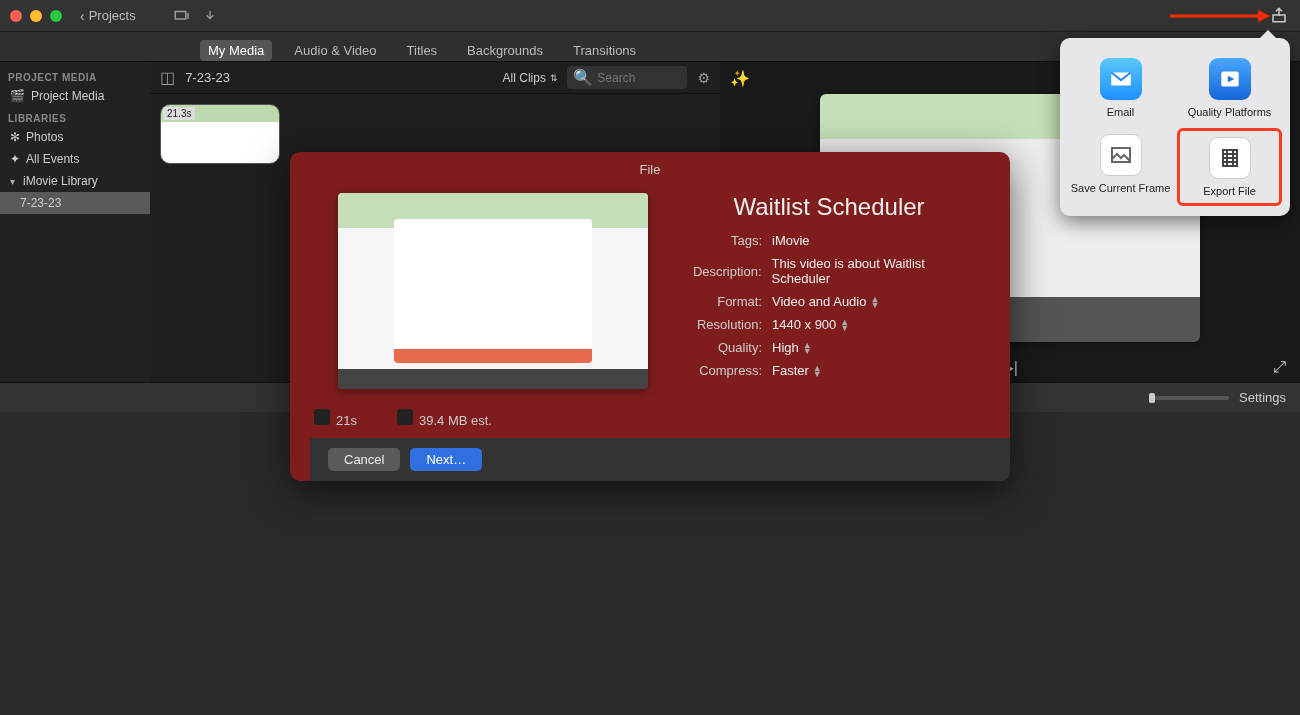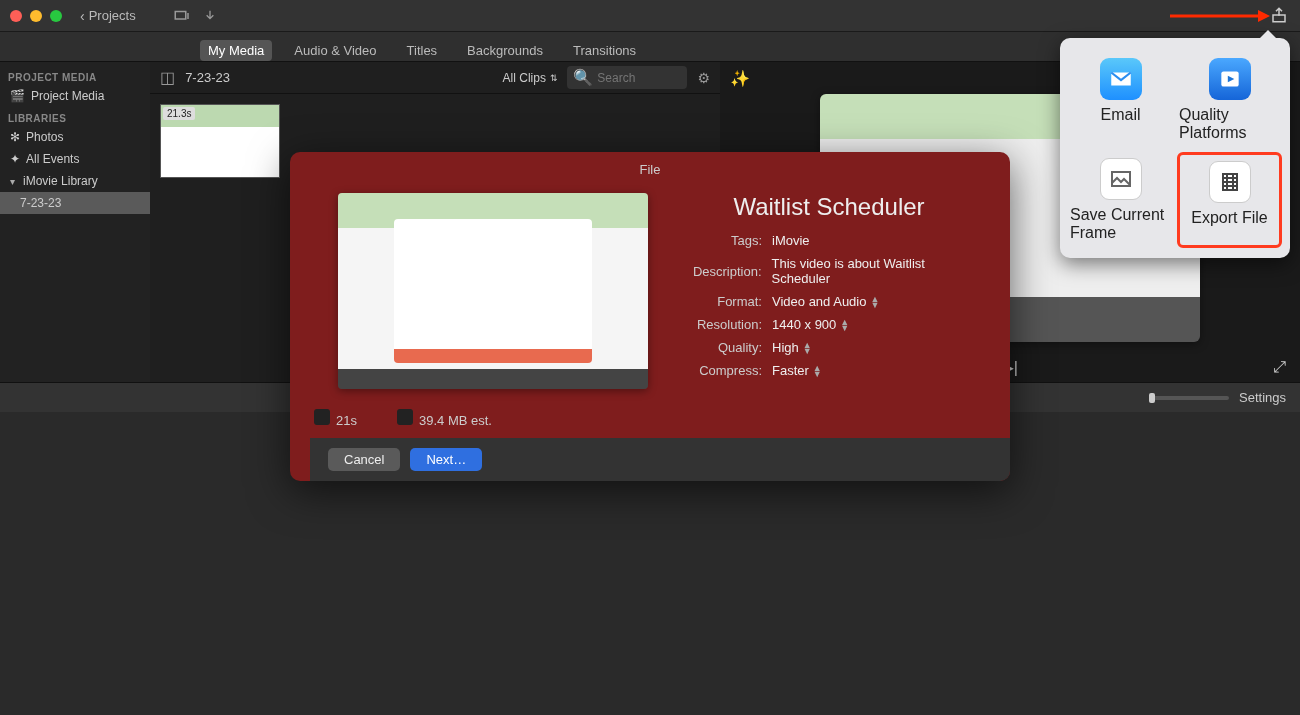--- a/index.html
+++ b/index.html
@@ -37,21 +37,21 @@
   
   .browser { flex: 1; background: #1f1f1f; display: flex; flex-direction: column; }
   .browser-hdr { height: 32px; display: flex; align-items: center; padding: 0 10px; gap: 10px; border-bottom: 1px solid #111; }
   .proj-name { font-size: 13px; color: #ccc; flex: 0 0 auto; }
   .browser-hdr .spacer { flex: 1; }
   .allclips { font-size: 12px; color: #ccc; display: flex; align-items: center; gap: 4px; }
   .search-wrap { display: flex; align-items: center; background: #333; border-radius: 4px; padding: 2px 6px; gap: 4px; width: 120px; }
   .search-wrap input { background: transparent; border: none; outline: none; color: #ccc; font-size: 12px; width: 80px; }
   .gear { color: #999; font-size: 14px; }
   .clips { padding: 10px; }
-  .clip { width: 120px; height: 74px; background: linear-gradient(#bcd9b0 0 30%, #fff 30% 100%); border: 1px solid #555; position: relative; border-radius: 0; }
+  .clip { width: 120px; height: 60px; background: linear-gradient(#bcd9b0 0 30%, #fff 30% 100%); border: 1px solid #555; position: relative; border-radius: 10px; }
   .clip-badge { position: absolute; top: 2px; left: 2px; background: #ddd; color: #222; font-size: 10px; padding: 1px 4px; border-radius: 2px; }
   
   
   .viewer { width: 580px; background: #1a1a1a; position: relative; display: flex; flex-direction: column; }
   .viewer-tools { height: 32px; display: flex; align-items: center; justify-content: flex-start; padding: 0 10px; gap: 12px; color: #888; }
   .viewer-tools .vspacer { flex: 1; }
   .vicon { width: 18px; height: 18px; }
   .preview-img { flex: 1; margin: 0 100px 10px; background: linear-gradient(#c5dfb8 0 18%, #eee 18% 82%, #555 82% 100%); border-radius: 6px; position: relative; box-shadow: 0 2px 10px rgba(0,0,0,.4); }
   .playbar { height: 30px; display: flex; align-items: center; padding: 0 14px; gap: 12px; color: #ccc; }
   .playbar .psp { flex: 1; }
@@ -59,21 +59,21 @@
   
   .timeline-bar { height: 30px; background: #333; border-top: 1px solid #111; display: flex; align-items: center; padding: 0 14px; justify-content: flex-end; gap: 10px; }
   .zoom-track { width: 80px; height: 4px; background: #555; border-radius: 2px; position: relative; }
   .zoom-thumb { position: absolute; left: 0; top: -3px; width: 6px; height: 10px; background: #ccc; border-radius: 2px; }
   .settings-lbl { font-size: 13px; color: #ccc; }
   .timeline { flex: 1; background: #2a2a2a; }
   
   
   .popover { position: absolute; top: 38px; right: 10px; width: 230px; background: #e7e7ea; border-radius: 10px; box-shadow: 0 6px 20px rgba(0,0,0,.5); padding: 14px 8px 10px; display: grid; grid-template-columns: 1fr 1fr; gap: 4px 4px; z-index: 50; }
   .popover::before { content: ""; position: absolute; top: -8px; right: 14px; width: 0; height: 0; border-left: 8px solid transparent; border-right: 8px solid transparent; border-bottom: 8px solid #e7e7ea; }
-  .pop-item { display: flex; flex-direction: column; align-items: center; gap: 6px; font-size: 16px; color: #222; padding: 6px 2px; border-radius: 6px; cursor: pointer; }
+  .pop-item { display: flex; flex-direction: column; align-items: center; gap: 6px; font-size: 11px; color: #222; padding: 6px 2px; border-radius: 6px; cursor: pointer; }
   .pop-item.highlight { border: 3px solid #ff3b1f; }
   .pop-icon { width: 42px; height: 42px; border-radius: 9px; display: flex; align-items: center; justify-content: center; }
   .pop-icon.mail { background: linear-gradient(#5ac8fa,#1e90ff); color: #fff; }
   .pop-icon.social { background: linear-gradient(#4aa8ff,#1565d8); color: #fff; }
   .pop-icon.frame { background: #fff; border: 1px solid #ccc; color: #666; }
   .pop-icon.export { background: #fff; border: 1px solid #ccc; color: #444; }
   
   
   .dialog { position: absolute; left: 290px; top: 152px; width: 720px; background: #7f1d1d; border-radius: 10px; box-shadow: 0 10px 40px rgba(0,0,0,.6); z-index: 40; overflow: hidden; display: flex; flex-direction: column; }
   .dlg-title { text-align: center; font-size: 13px; color: #ccc; padding: 10px 0 6px; }

